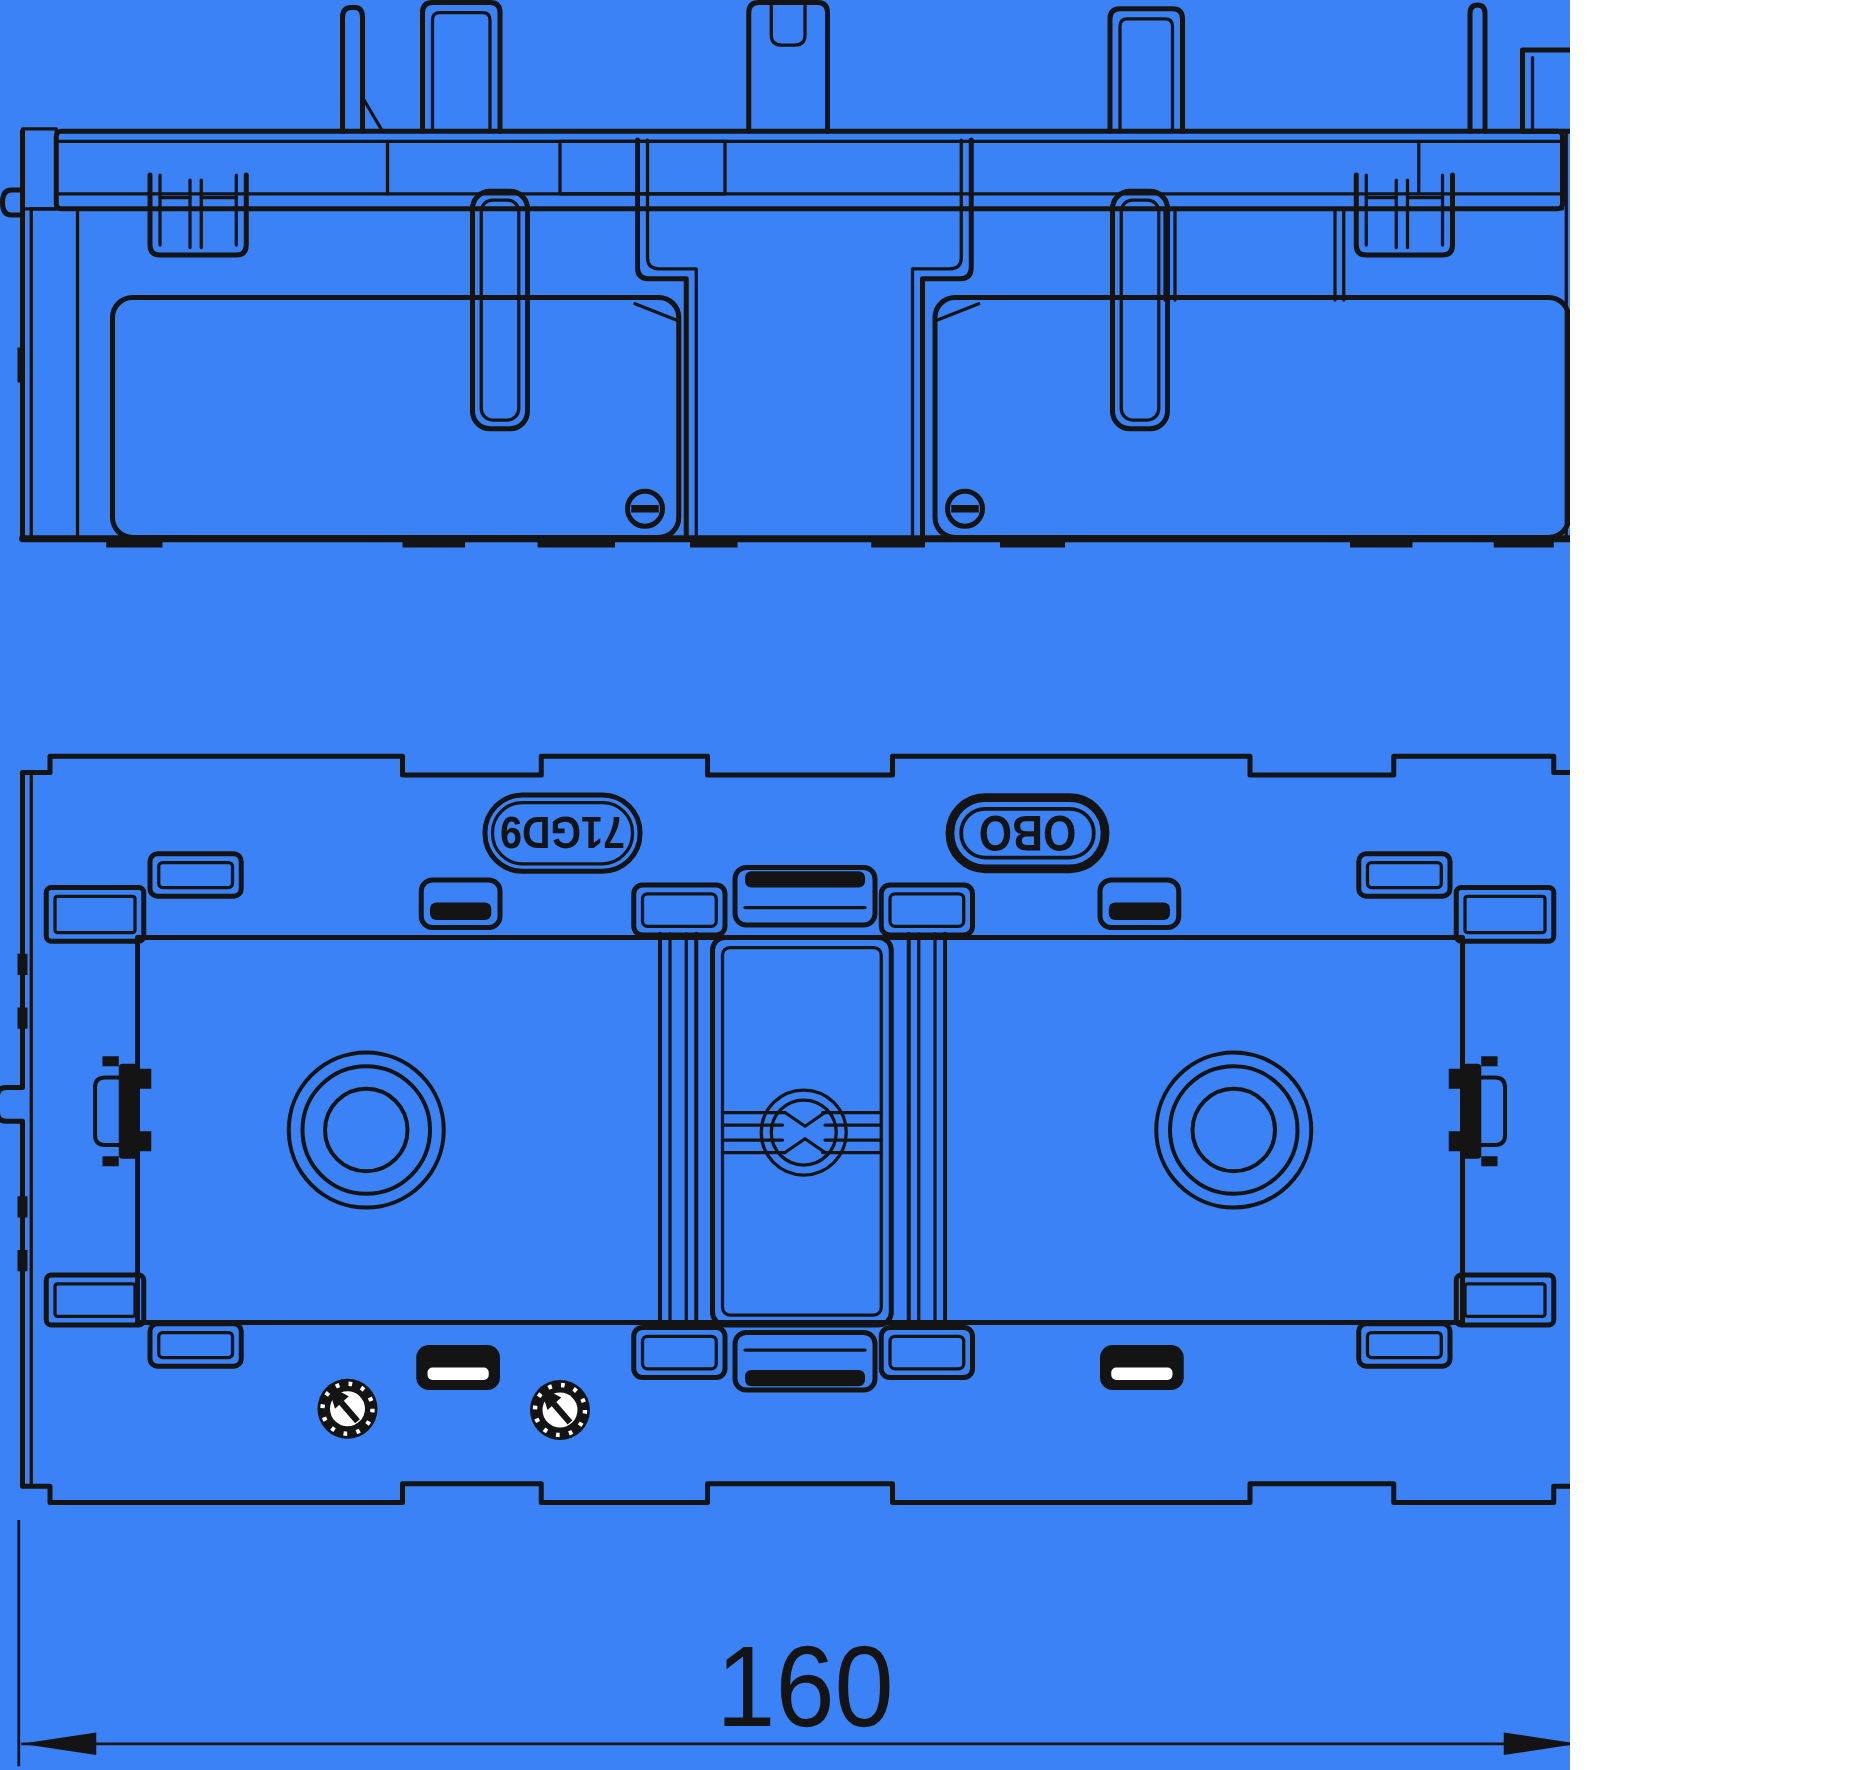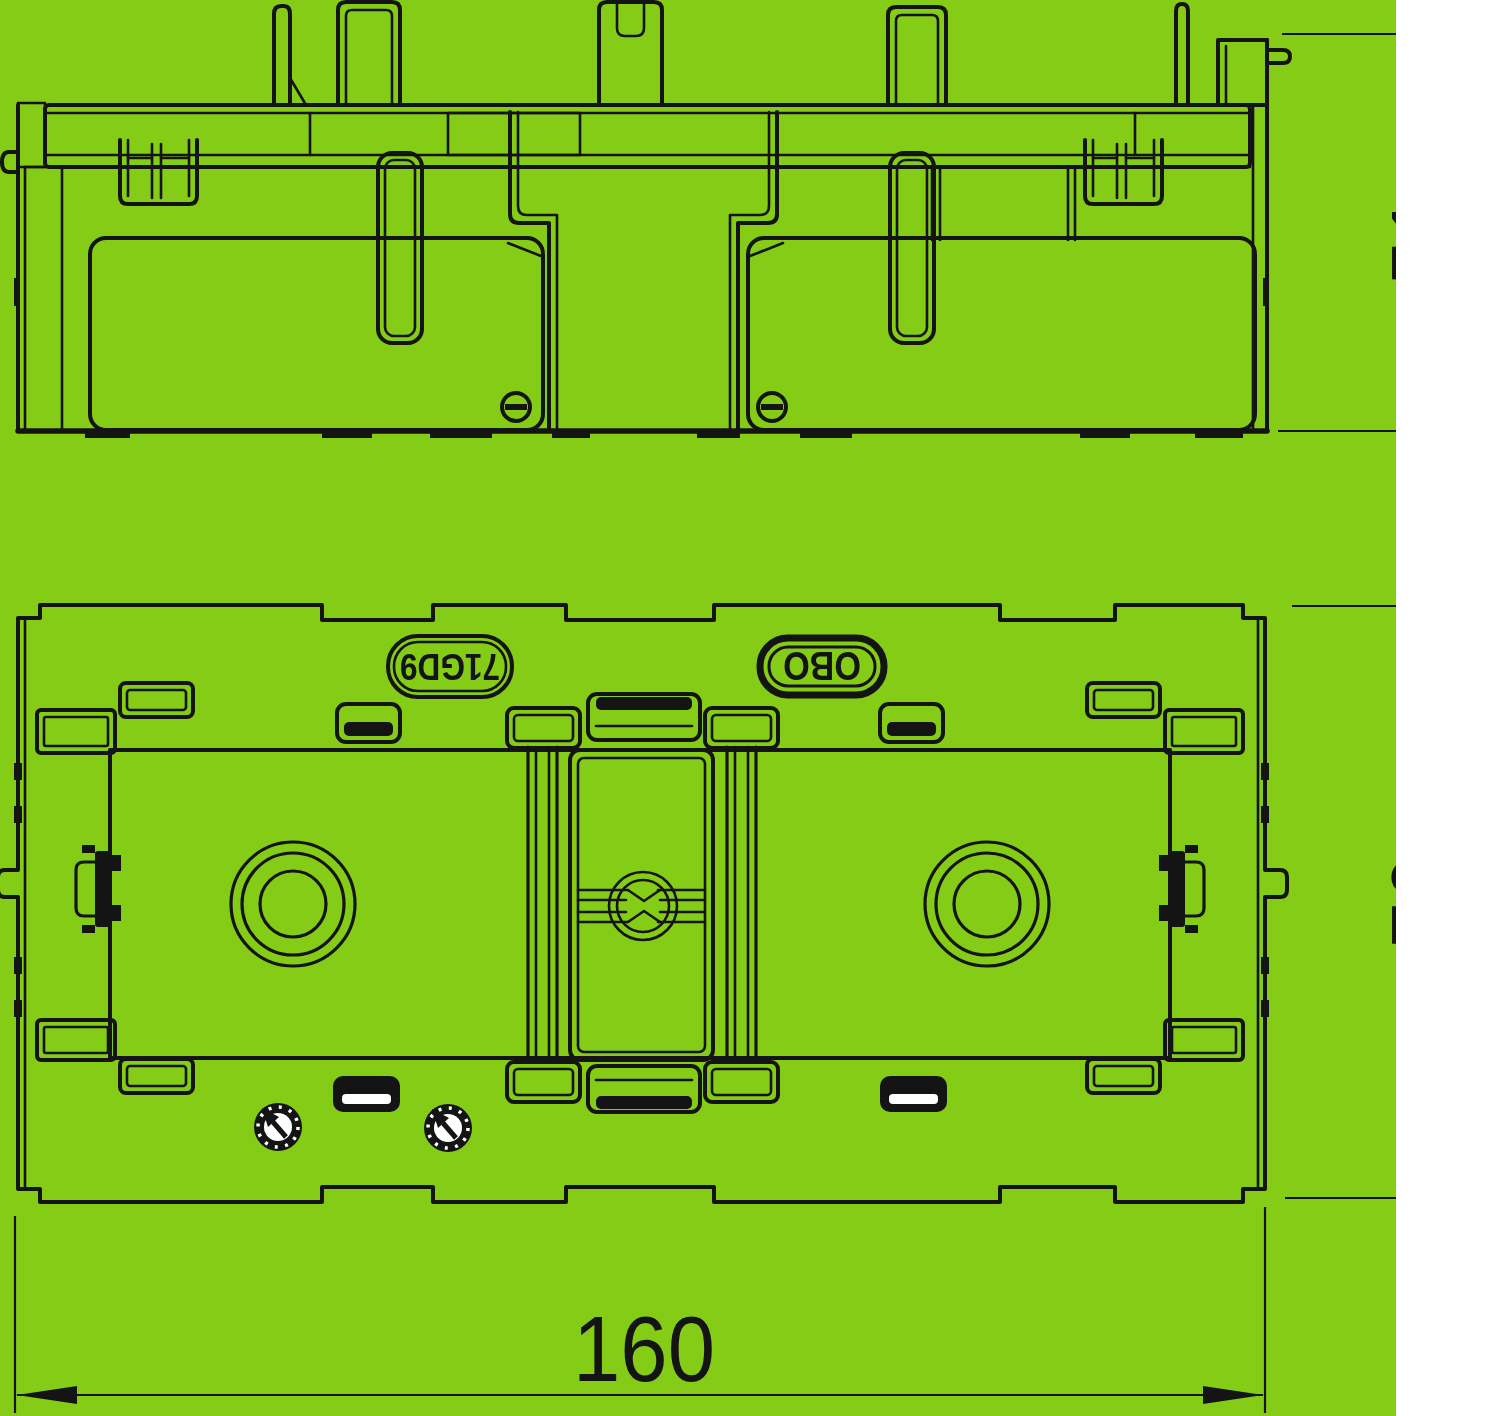--- a/index.html
+++ b/index.html
@@ -1,16 +1,16 @@
 <!DOCTYPE html>
 <html><head>
 <meta charset="utf-8">
 <style>
   html,body{margin:0;padding:0;background:#fff;}
-  .stage{position:relative;width:1396px;height:1416px;background:#84cc16;overflow:hidden;
+  .stage{position:relative;width:1256px;height:1416px;background:#3b82f6;overflow:hidden;
          font-family:"Liberation Sans", sans-serif;}
   svg{display:block}
   .ln   {fill:none;stroke:#141414;stroke-width:4;stroke-linecap:round;stroke-linejoin:round;}
   .ln2  {fill:none;stroke:#141414;stroke-width:2.6;stroke-linecap:round;stroke-linejoin:round;}
   .ln3  {fill:none;stroke:#141414;stroke-width:3.2;stroke-linecap:round;stroke-linejoin:round;}
   .lnW  {fill:none;stroke:#141414;stroke-width:5.5;stroke-linecap:round;stroke-linejoin:round;}
   .fillB{fill:#141414;stroke:none;}
   .thin {fill:none;stroke:#141414;stroke-width:2.2;stroke-linecap:butt;}
   .dimtxt{fill:#141414;font-family:"Liberation Sans", sans-serif;font-size:92px;font-weight:400;}
   .logotxt{fill:#141414;font-family:"Liberation Sans", sans-serif;font-weight:bold;}

